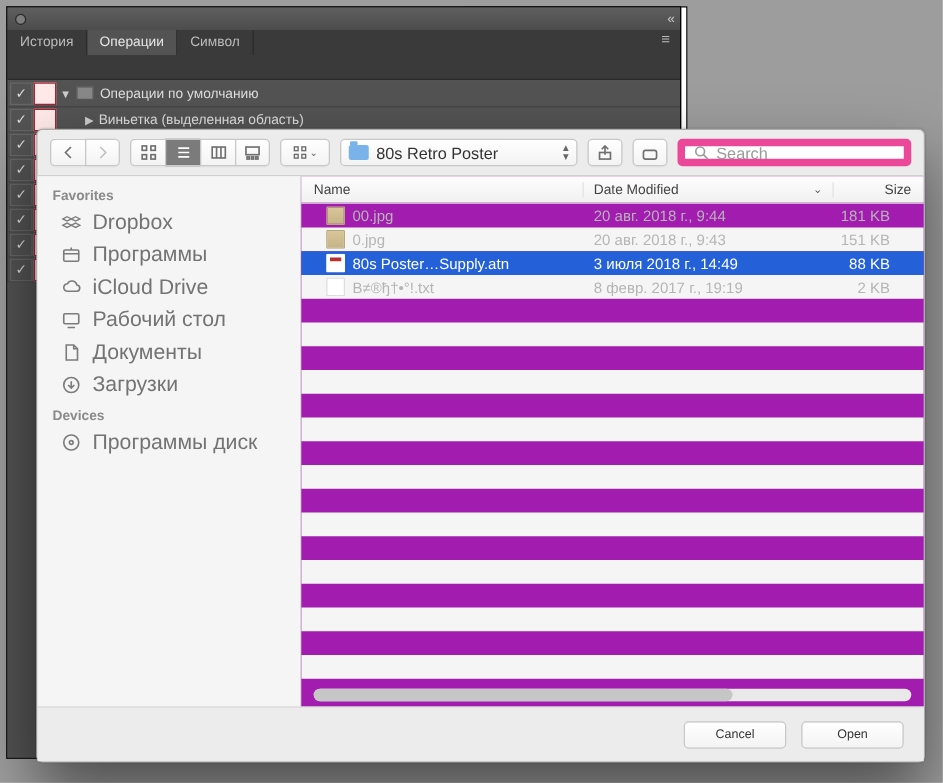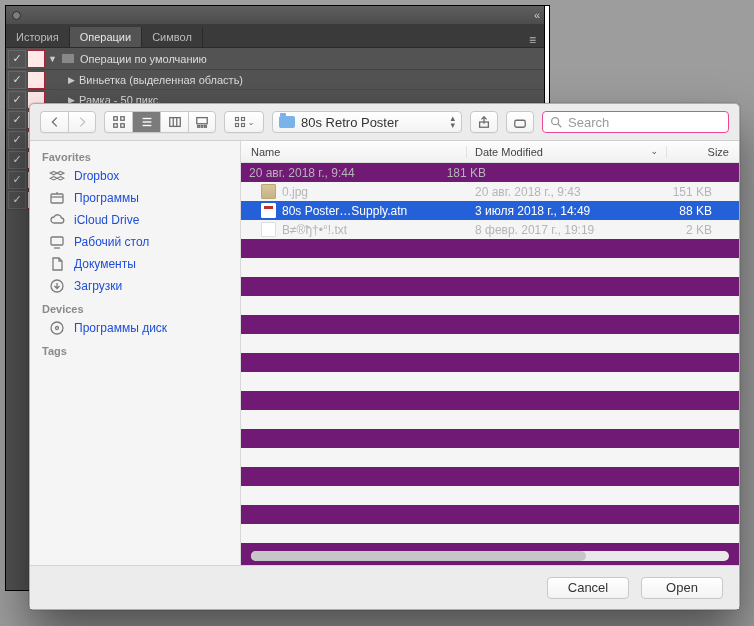--- a/index.html
+++ b/index.html
@@ -3,21 +3,21 @@
 <meta charset="utf-8">
 <style>
 html,body{margin:0;padding:0;font-family:-apple-system,"Helvetica Neue",Arial,sans-serif;font-size:13px;color:#333;background:#9d9d9d;height:626px;width:754px;overflow:hidden}
 *{box-sizing:border-box}
 
 
 .ps-wrap{position:absolute;left:5px;top:5px;width:540px;border:1px solid #000;background:#535353}
 .ps-top{height:18px;background:linear-gradient(#5f5f5f,#4c4c4c);display:flex;align-items:center;padding-left:6px}
 .ps-top .dot{width:9px;height:9px;border-radius:50%;background:#7d7d7d;border:1px solid #2a2a2a;margin-right:auto}
 .ps-top .x{margin-left:auto;margin-right:4px;color:#ccc;font-size:11px}
-.ps-tabs{display:flex;background:#3a3a3a;border-bottom:1px solid #2a2a2a;height:24px;align-items:flex-end}
+.ps-tabs{display:flex;background:#3a3a3a;border-bottom:1px solid #2a2a2a;height:40px;align-items:flex-start}
 .ps-tab{padding:4px 10px;font-size:11px;color:#bbb;border-right:1px solid #2a2a2a}
 .ps-tab.active{background:#535353;color:#e6e6e6}
 .ps-tabs .menu{margin-left:auto;color:#bbb;padding:0 8px;font-size:12px}
 .ps-body{background:#535353}
 .ps-header-row{display:flex;align-items:center;height:22px;border-bottom:1px solid #444;padding-left:2px}
 .ps-check{width:18px;height:18px;margin-right:1px;display:flex;align-items:center;justify-content:center;color:#ddd;font-size:11px;background:#535353;border:1px solid #666}
 .ps-redbox{width:18px;height:18px;background:#ffe9e9;border:1px solid #a23;margin-right:3px}
 .ps-tri{color:#ccc;font-size:9px;margin-right:4px}
 .ps-fold{width:14px;height:11px;background:#888;border:1px solid #555;margin-right:5px}
 .ps-rowtxt{color:#ddd;font-size:11px}
@@ -34,31 +34,31 @@
 .btn.seg-r{border-radius:0 4px 4px 0}
 .btn.seg-m{border-radius:0;border-right:none}
 .btn.sq{width:28px}
 .btn.active{background:#7b7b7b;color:#fff}
 .seg{display:flex}
 .seg .btn{width:28px}
 .path-pop{height:22px;min-width:190px;background:linear-gradient(#fff,#f3f3f3);border:1px solid #c8c8c8;border-radius:4px;display:flex;align-items:center;padding:0 6px;gap:6px;color:#333}
 .folder-ico{width:16px;height:12px;background:#79b3ea;border-radius:2px;position:relative}
 .folder-ico:before{content:"";position:absolute;top:-3px;left:1px;width:6px;height:3px;background:#79b3ea;border-radius:1px 1px 0 0}
 .path-pop .arrows{margin-left:auto;color:#666;font-size:9px;line-height:7px;text-align:center}
-.search{flex:1;height:22px;border:1px solid #ec4899;border-radius:4px;background:#fff;display:flex;align-items:center;padding:0 6px;color:#9a9a9a;gap:5px;min-width:120px}
+.search{flex:1;height:22px;border:6px solid #ec4899;border-radius:4px;background:#fff;display:flex;align-items:center;padding:0 6px;color:#9a9a9a;gap:5px;min-width:120px}
 .icon-svg{width:14px;height:14px;fill:none;stroke:#6f6f6f;stroke-width:1.5}
 
 .split{display:flex;height:calc(100% - 37px - 44px)}
 .sidebar{width:211px;background:#f6f5f6;border-right:1px solid #d8d8d8;overflow:auto;padding-top:4px}
 .sb-head{font-size:11px;color:#8a8a8a;font-weight:600;padding:6px 12px 2px}
-.sb-item{display:flex;align-items:center;gap:8px;padding:3px 12px 3px 18px;color:#1d4ed8;font-size:12px}
+.sb-item{display:flex;align-items:center;gap:8px;padding:3px 12px 3px 18px;color:#737373;font-size:17px}
 .sb-item .ic{width:18px;height:16px;display:flex;align-items:center;justify-content:center;color:#7c7c7c}
 .tag-dot{width:12px;height:12px;border-radius:50%}
 
-.main{flex:1;display:flex;flex-direction:column;background:#701a75}
+.main{flex:1;display:flex;flex-direction:column;background:#a21caf}
 .cols{display:flex;height:22px;align-items:center;background:linear-gradient(#fdfdfd,#f1f1f1);border-bottom:1px solid #ddd;font-size:11px;color:#444}
 .col-name{flex:1;padding-left:10px;border-right:1px solid #e2e2e2}
 .col-date{width:200px;padding-left:8px;display:flex;align-items:flex-start;border-right:1px solid #e2e2e2}
 .col-date .chev{margin-left:auto;margin-right:8px;font-size:9px;color:#555}
 .col-size{width:72px;text-align:right;padding-right:10px}
 .rows{flex:1;overflow:auto;position:relative}
 .row{display:flex;align-items:center;height:19px;font-size:12px;color:#333}
 .row.alt{background:#f5f5f5}
 .row.sel{background:#2461d8;color:#fff}
 .row .r-name{flex:1;display:flex;align-items:center;gap:6px;padding-left:20px;overflow:hidden;white-space:nowrap}
@@ -69,21 +69,21 @@
 .file-ico.img{background:linear-gradient(#d8c69a,#c6b488);border:1px solid #b8a878;border-radius:1px}
 .file-ico.atn{background:#fff;border:1px solid #c8c8c8;border-radius:1px;position:relative}
 .file-ico.atn:after{content:"";position:absolute;top:2px;left:2px;right:2px;height:3px;background:#b83030}
 .file-ico.txt{background:#fff;border:1px solid #ddd;border-radius:1px}
 .row.sel .file-ico.atn{border-color:#fff}
 
 .scroll-hint{position:absolute;left:10px;right:10px;bottom:4px;height:10px;background:#e9e9e9;border-radius:5px}
 .scroll-hint:after{content:"";position:absolute;left:0;top:0;height:100%;width:70%;background:#c6c6c6;border-radius:5px}
 
 .footer{height:44px;border-top:1px solid #d4d4d4;display:flex;align-items:center;justify-content:flex-end;gap:12px;padding:0 16px;background:#ececec}
-.footer .fbtn{min-width:82px;height:22px;border:1px solid #c8c8c8;border-radius:4px;background:linear-gradient(#fff,#f3f3f3);font-size:13px;color:#333;display:flex;align-items:center;justify-content:center}
+.footer .fbtn{min-width:82px;height:22px;border:1px solid #c8c8c8;border-radius:4px;background:linear-gradient(#fff,#f3f3f3);font-size:10px;color:#333;display:flex;align-items:center;justify-content:center}
 </style>
 </head>
 <body>
 
 <div class="ps-whitebox"></div>
 
 <div class="ps-wrap">
   <div class="ps-top">
     <span class="dot"></span>
     <span class="x">«</span>
@@ -283,34 +283,37 @@
           <div class="sb-item">
             <span class="ic">
               <svg style="width:16px;height:16px;fill:none;stroke:#7c7c7c;stroke-width:1.3" viewBox="0 0 16 16">
                 <circle cx="8" cy="8" r="6"></circle>
                 <circle cx="8" cy="8" r="1.5"></circle>
               </svg>
             </span>
             <span>Программы диск</span>
           </div>
         </div>
-      <div class="sb-head">Tags</div>
     </div>
 
     <div class="main">
       <div class="cols">
         <div class="col-name">Name</div>
         <div class="col-date">
           <span>Date Modified</span>
           <span class="chev">⌄</span>
         </div>
         <div class="col-size">Size</div>
       </div>
       <div class="rows" id="rows">
         <div class="row dim">
+            <div class="r-name">
+              <span class="file-ico img"></span>
+              <span>00.jpg</span>
+            </div>
             <div class="r-date">20 авг. 2018 г., 9:44</div>
             <div class="r-size">181 KB</div>
           </div>
           <div class="row alt dim">
             <div class="r-name">
               <span class="file-ico img"></span>
               <span>0.jpg</span>
             </div>
             <div class="r-date">20 авг. 2018 г., 9:43</div>
             <div class="r-size">151 KB</div>

